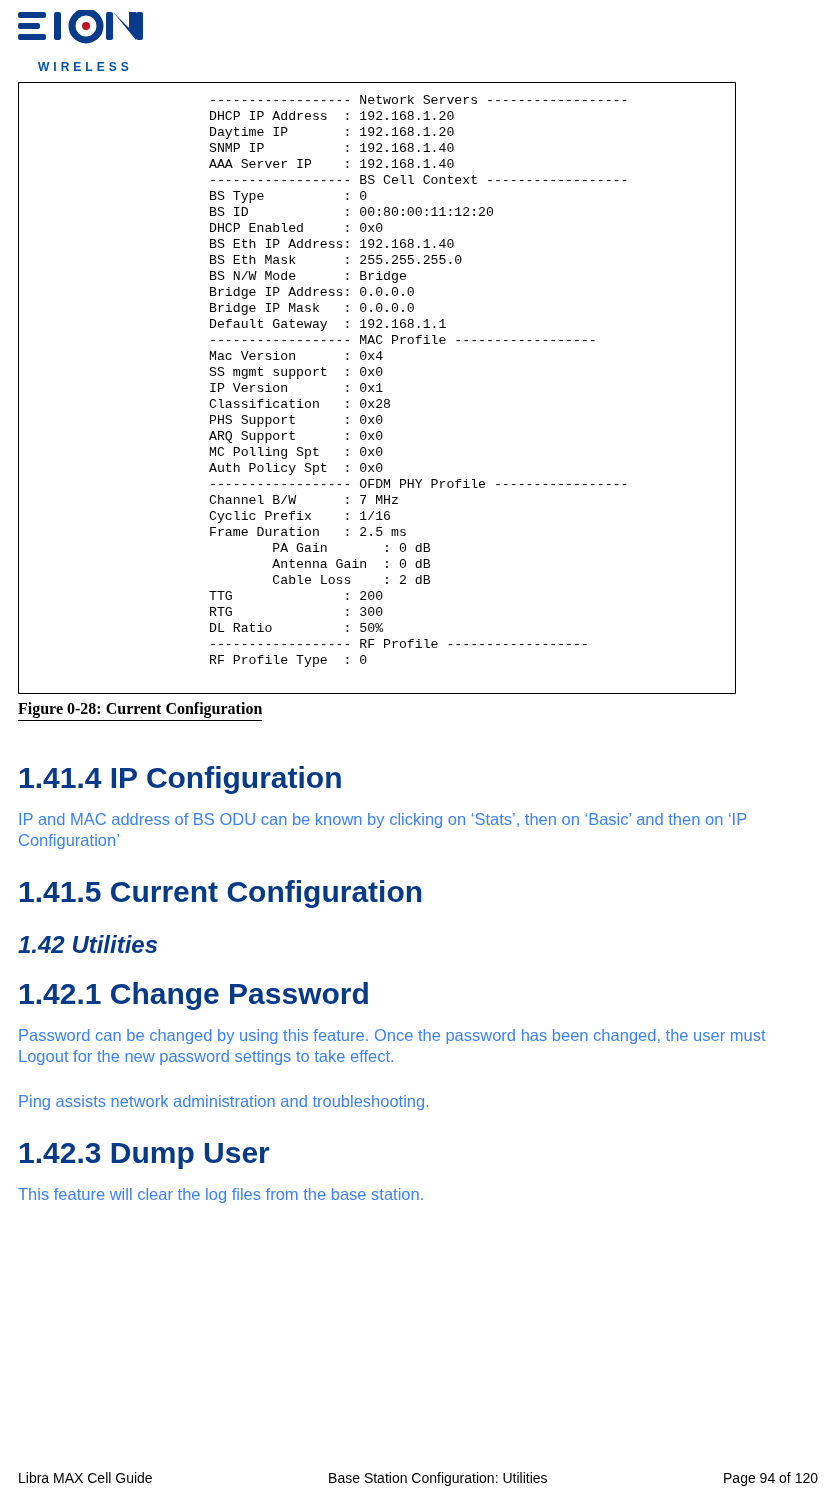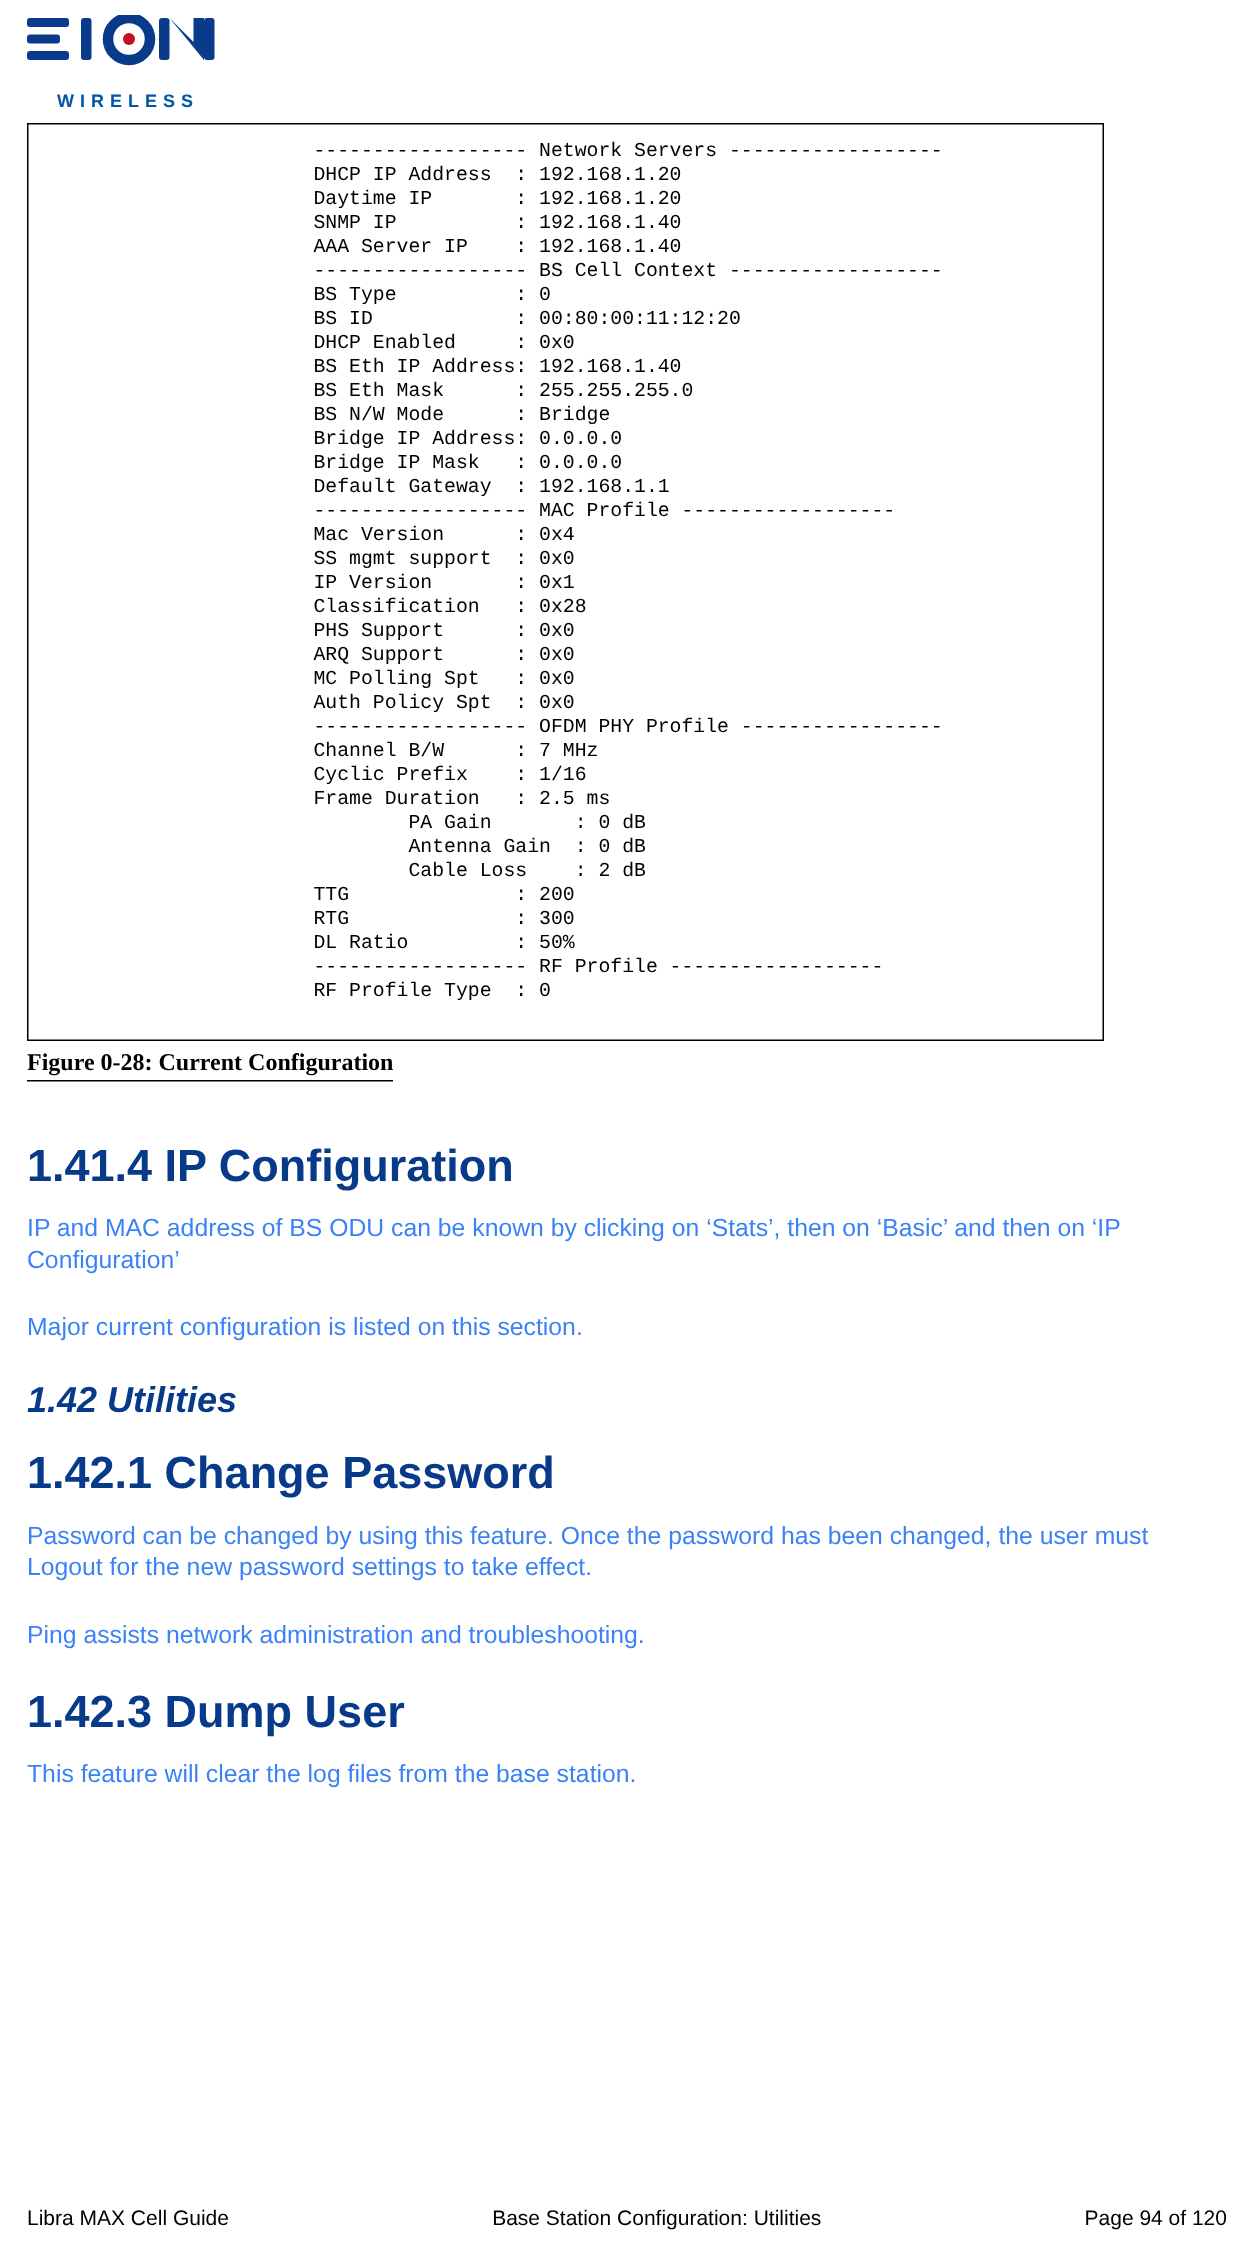--- a/index.html
+++ b/index.html
@@ -170,21 +170,21 @@
 DL Ratio         : 50%
 ------------------ RF Profile ------------------
 RF Profile Type  : 0</div>
   </div>
 
   <div class="fig-caption">Figure 0-28: Current Configuration</div>
 
   <h3 class="subsection">1.41.4 IP Configuration</h3>
   <p class="body">IP and MAC address of BS ODU can be known by clicking on ‘Stats’, then on ‘Basic’ and then on ‘IP Configuration’</p>
 
-  <p class="body">Major current configuration is listed on this section.</p>
+  <h3 class="subsection">1.41.5 Current Configuration</h3>
 
   <h2 class="section">1.42 Utilities</h2>
 
   <h3 class="subsection">1.42.1 Change Password</h3>
   <p class="body">Password can be changed by using this feature. Once the password has been changed, the user must Logout for the new password settings to take effect.</p>
 
   <p class="body">Ping assists network administration and troubleshooting.</p>
 
   <h3 class="subsection">1.42.3 Dump User</h3>
   <p class="body" style="margin-bottom:10px">This feature will clear the log files from the base station.</p>

